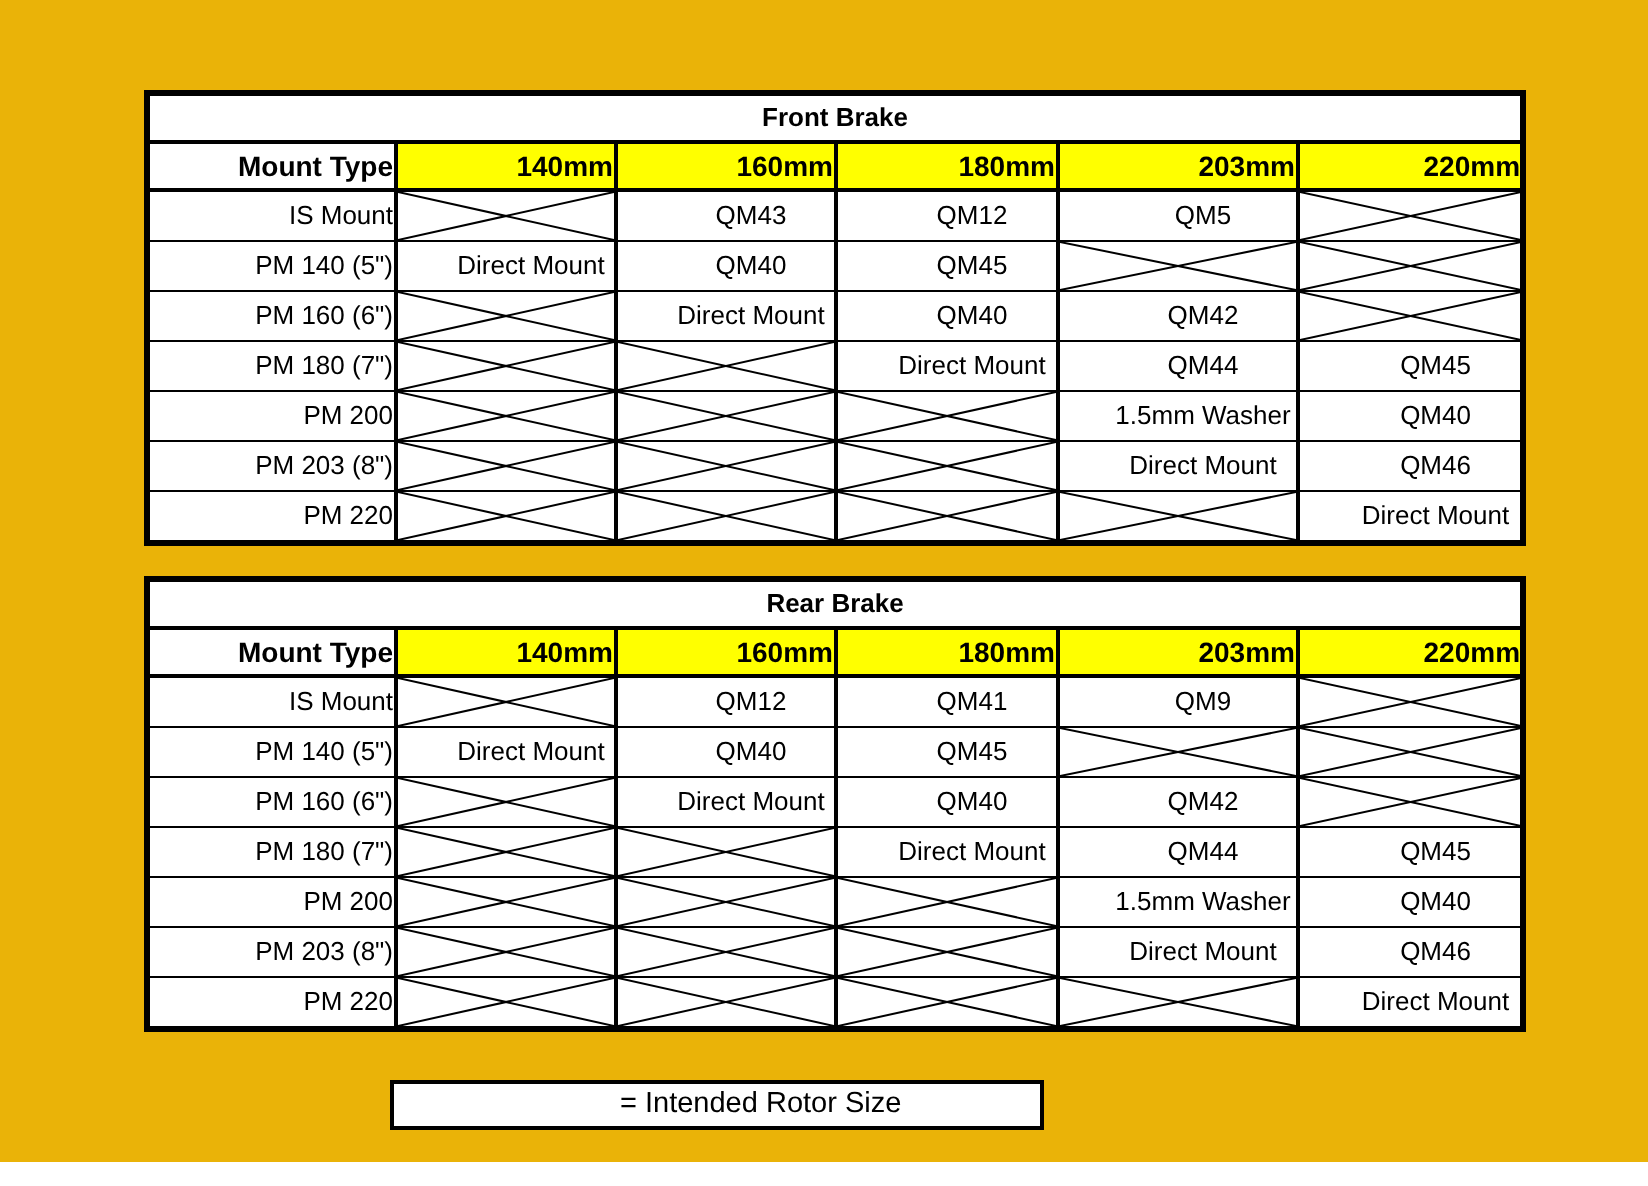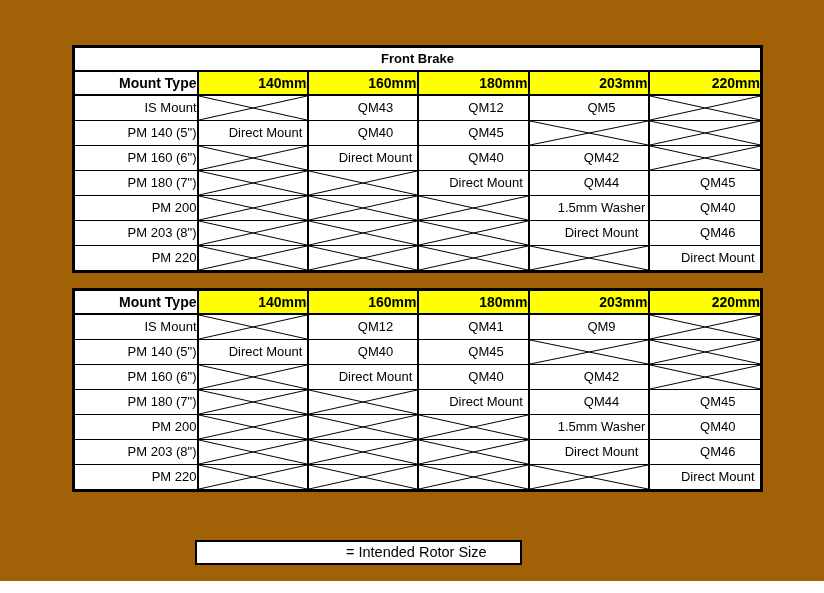--- a/index.html
+++ b/index.html
@@ -2,21 +2,21 @@
 <html style="--yellow: #ffff00; --border: #000000;"><head>
 <meta charset="utf-8">
 <style>
   * { box-sizing: border-box; margin: 0; padding: 0; }
   html, body { background: #ffffff; }
   body { font-family: "Liberation Sans", sans-serif; }
   .page {
     position: relative;
     width: 824px;
     height: 581px;
-    background: #a16207;
+    background: #eab308;
     overflow: hidden;
   }
   table.brake {
     position: absolute;
     left: 72px;
     border-collapse: collapse;
     table-layout: fixed;
     width: 688px;
     background: #ffffff;
     border: 3px solid var(--border, #000);
@@ -60,21 +60,20 @@
   .legend {
     position: absolute;
     left: 195px;
     top: 540px;
     width: 327px;
     height: 25px;
     border: 2px solid var(--border, #000);
     background: #ffffff;
     display: flex;
     align-items: flex-end;
-    gap: 36px;
   }
   .legend .swatch {
     width: 108px;
     background: var(--yellow, #ffff00);
     border-right: 2px solid var(--border, #000);
   }
   .legend .legend-text {
     flex: 1;
     font-size: 14.5px;
     line-height: 21px;
@@ -259,20 +258,23 @@
       <colgroup>
         <col style="width: 124px;">
         <col style="width: 110px;">
         <col style="width: 110px;">
         <col style="width: 111px;">
         <col style="width: 120px;">
         <col style="width: 113px;">
       </colgroup>
       <tbody>
         <tr>
+          <td colspan="6" class="title-cell">Rear Brake</td>
+        </tr>
+        <tr>
           <th class="mount-header">Mount Type</th>
           <th class="size-header">140mm</th>
           <th class="size-header">160mm</th>
           <th class="size-header">180mm</th>
           <th class="size-header">203mm</th>
           <th class="size-header">220mm</th>
         </tr>
         <tr>
           <td class="label-cell">IS Mount</td>
           <td class="x-cell">

